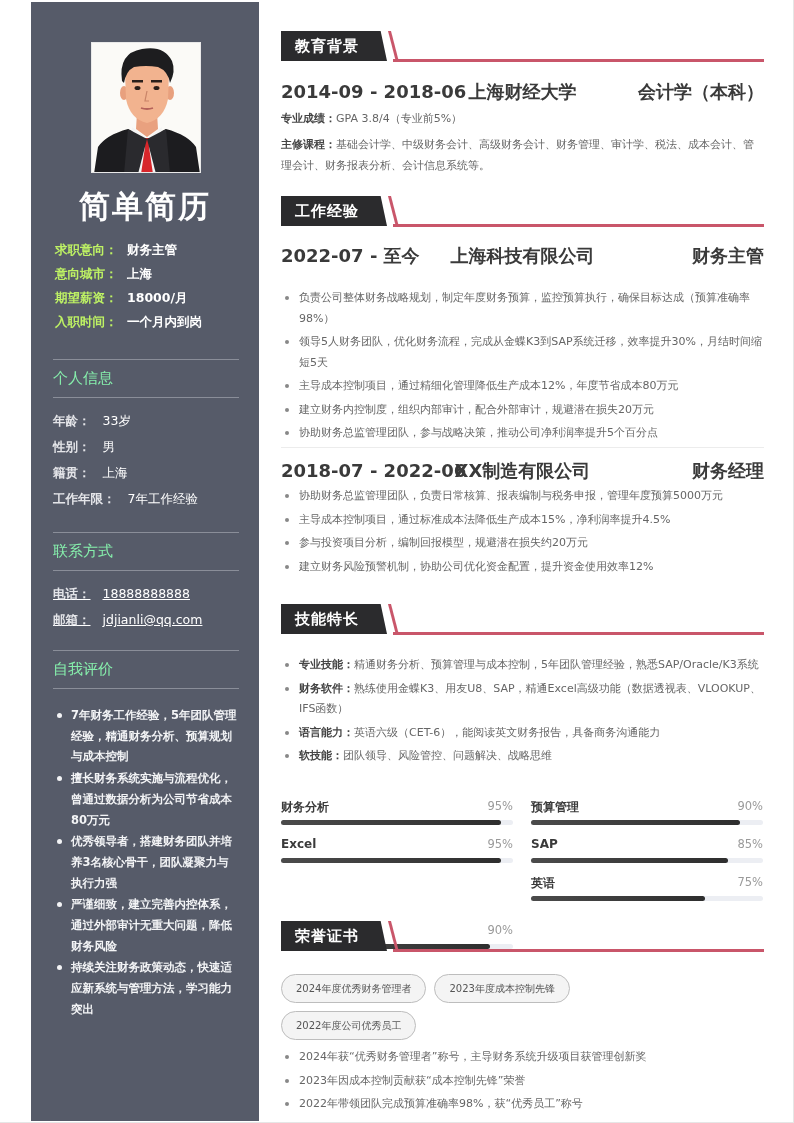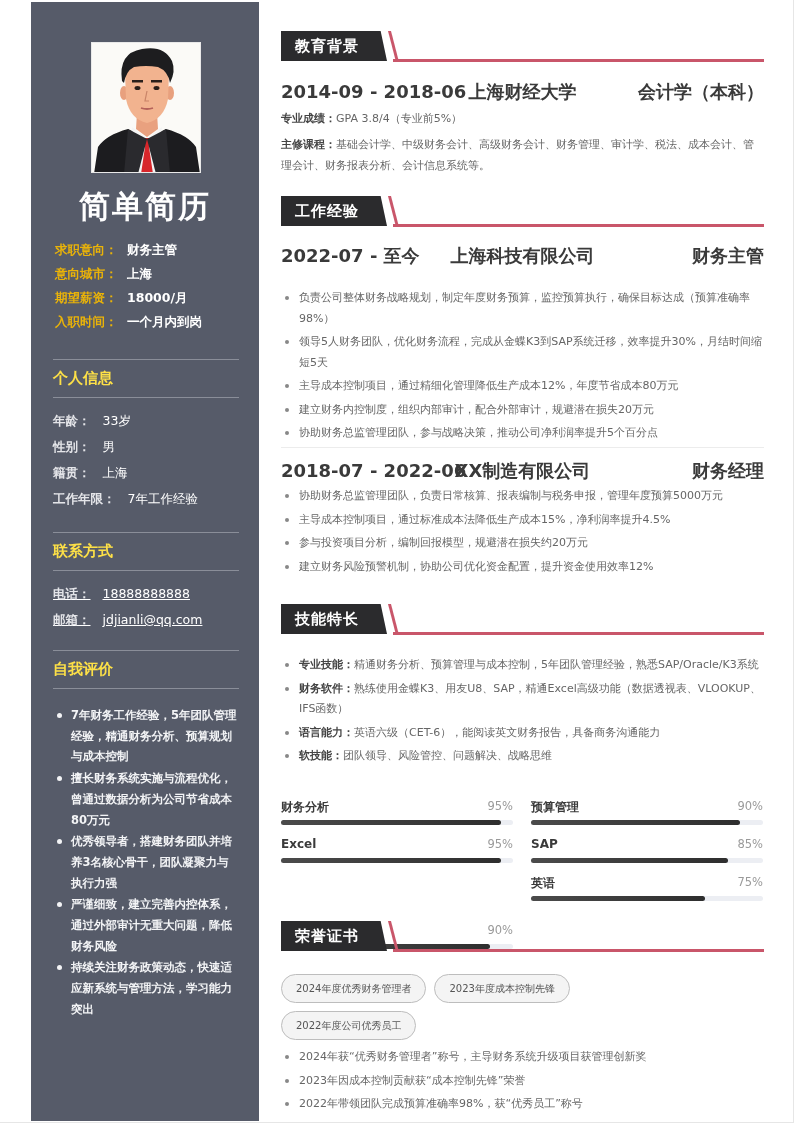--- a/index.html
+++ b/index.html
@@ -6,25 +6,25 @@
   html, body { width: 794px; height: 1123px; background: #ffffff; overflow: hidden; }
   body { font-family: "DejaVu Sans", "Liberation Sans", sans-serif; color: #444; position: relative; }
   .page { position: absolute; left: 0; top: 0; width: 794px; height: 1123px; border-right: 1px solid #e6e6e6; border-bottom: 1px solid #e6e6e6; }
 
   
   .sidebar { position: absolute; left: 31px; top: 2px; width: 228px; height: 1119px; background: #565b69; color: #ffffff; }
   .photo { position: absolute; left: 60px; top: 40px; width: 110px; height: 131px; background: #fafaf8; border: 1px solid #e9e9e9; overflow: hidden; }
   .name { position: absolute; left: 0; width: 228px; top: 184px; text-align: center; font-size: 31px; font-weight: bold; letter-spacing: 2px; color: #ffffff; }
   .intent { position: absolute; left: 24px; top: 236px; font-size: 12.5px; font-weight: bold; }
   .intent .row { height: 24px; line-height: 24px; white-space: nowrap; }
-  .intent .k { color: #eab308; display: inline-block; width: 72px; }
+  .intent .k { color: #bef264; display: inline-block; width: 72px; }
   .intent .v { color: #ffffff; }
   .sec { position: absolute; left: 22px; width: 186px; }
   .sec .divider { height: 1px; background: #8a8e99; }
-  .sec .title { font-size: 15px; font-weight: bold; color: #fde047; height: 37px; line-height: 37px; }
+  .sec .title { font-size: 15px; font-weight: normal; color: #86efac; height: 37px; line-height: 37px; }
   .kv { font-size: 12.5px; line-height: 26px; font-weight: bold; white-space: nowrap; }
   .kv .k { color: #e4e5e9; }
   .kv .v { color: #ffffff; font-weight: normal; margin-left: 12px; }
   .self-list { list-style: none; font-size: 11.5px; font-weight: bold; color: #f3f4f6; line-height: 20.7px; }
   .self-list li { position: relative; padding-left: 18px; margin-bottom: 1px; }
   .self-list li::before { content: ""; position: absolute; left: 4px; top: 8px; width: 5px; height: 5px; border-radius: 50%; background: #f3f4f6; }
 
   
   .main { position: absolute; left: 281px; top: 0; width: 483px; }
   .banner { position: absolute; left: 0; width: 483px; height: 32px; padding-left: 40px; }

